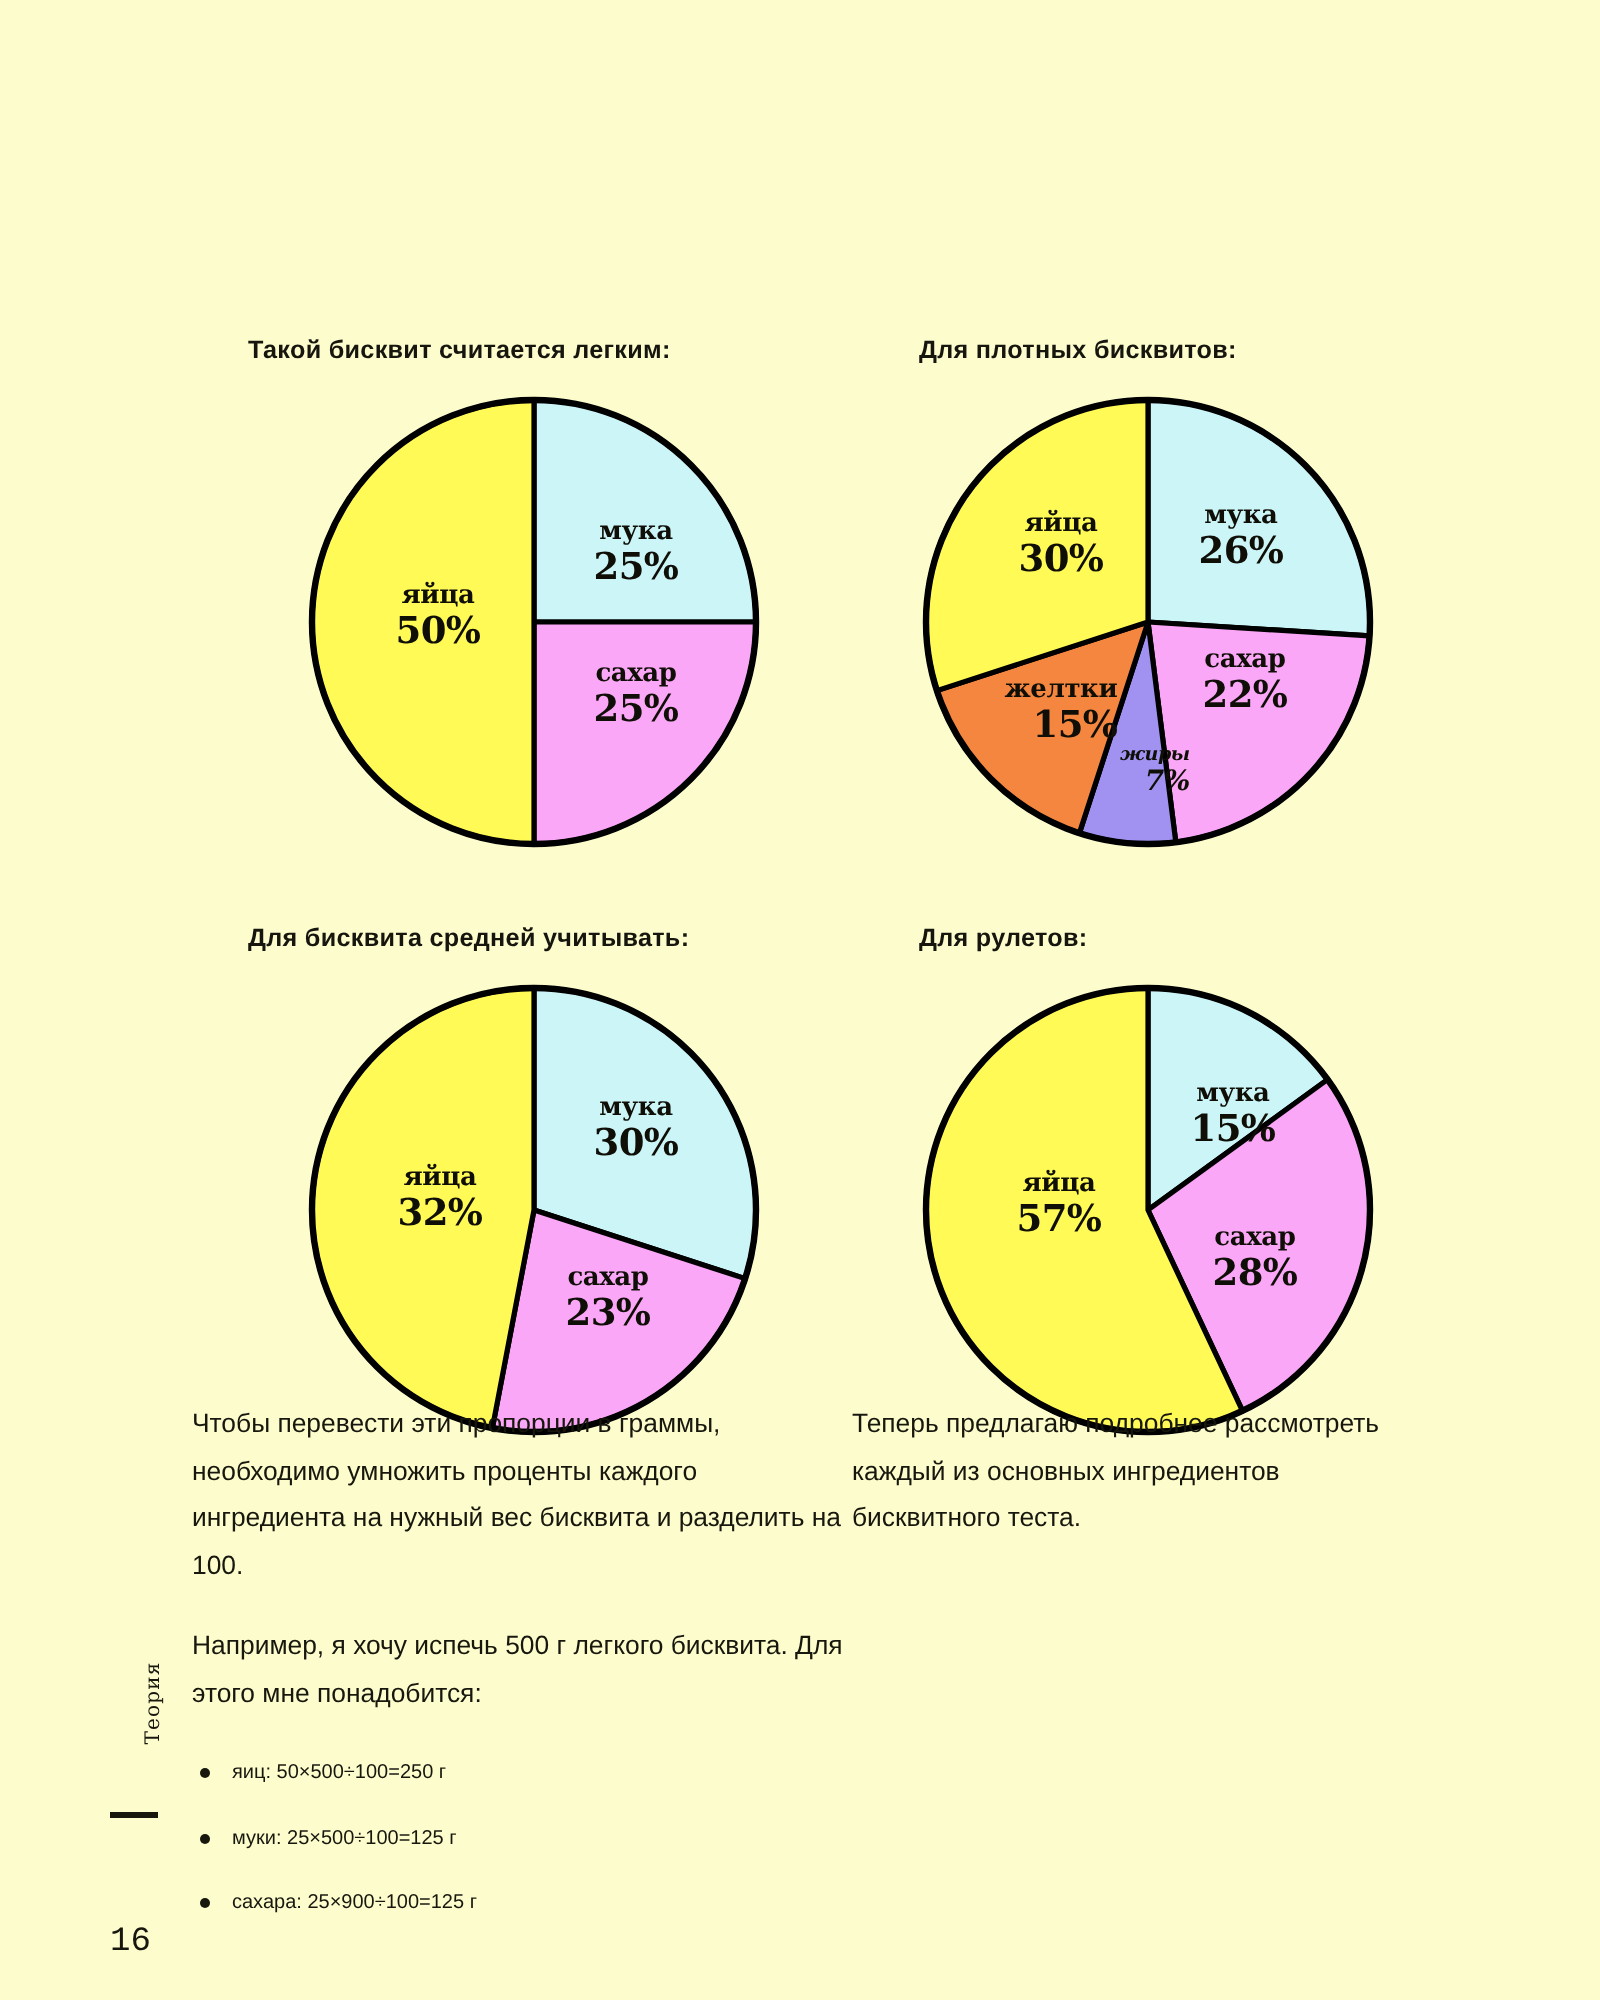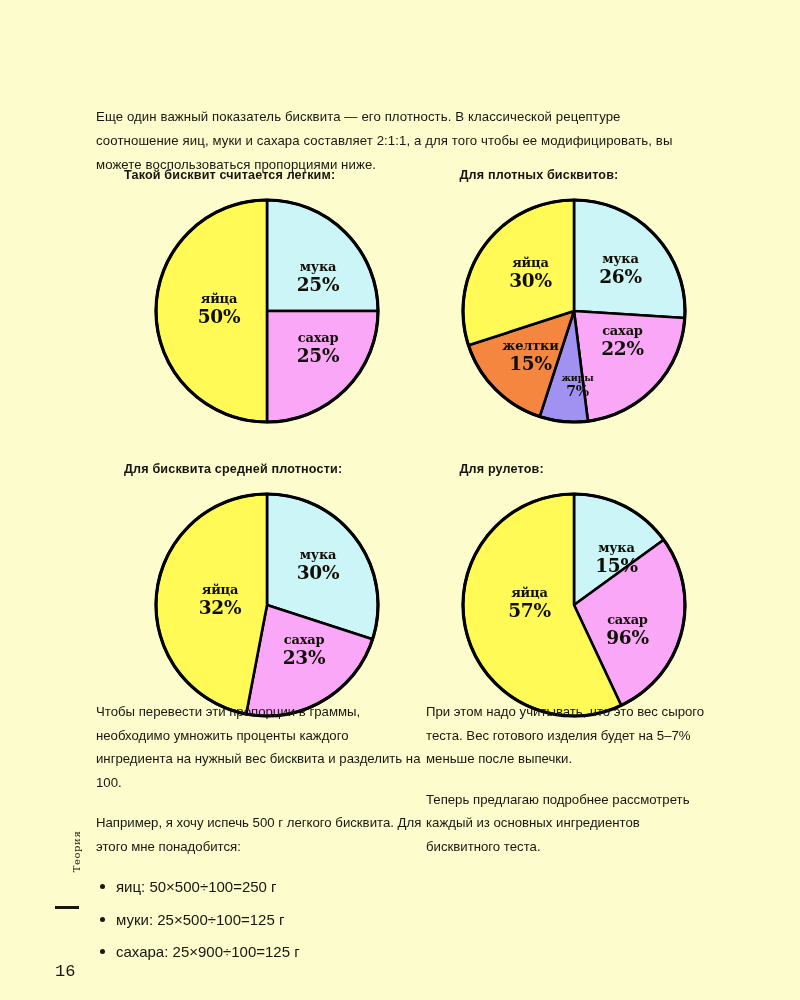--- a/index.html
+++ b/index.html
@@ -90,20 +90,21 @@
   .slice-label .nm {
     display: block;
     font-size: 13px;
     letter-spacing: -0.2px;
   }
   .slice-label .pc {
     display: block;
     font-size: 18.5px;
     letter-spacing: -0.3px;
     margin-top: 1px;
+    text-align: right;
   }
   .slice-label.small .nm { font-size: 9.5px; }
   .slice-label.small .pc { font-size: 14px; }
 
   
   .bottom {
     position: absolute;
     left: 96px;
     top: 700px;
     width: 620px;
@@ -117,21 +118,21 @@
     margin: 0 0 17px 0;
     color: #17170e;
   }
   .bullets {
     margin: 0;
     padding: 0;
     list-style: none;
   }
   .bullets li {
     position: relative;
-    font-size: 15px;
+    font-size: 10px;
     line-height: 23.5px;
     padding-left: 20px;
     margin-bottom: 9px;
     color: #17170e;
   }
   .bullets li::before {
     content: "";
     position: absolute;
     left: 4px;
     top: 9px;
@@ -169,21 +170,20 @@
     font-family: Liberation Mono, monospace;
     font-size: 17px;
     color: #17170e;
   }
 </style>
 </head>
 <body>
 
 <div class="page">
 
-  <p class="intro">Еще один важный показатель бисквита — его плотность. В классической рецептуре соотношение яиц, муки и сахара составляет 2:1:1, а для того чтобы ее модифицировать, вы можете воспользоваться пропорциями ниже.</p>
 
   <div class="charts">
 
     <div class="chart-row">
 
       <div class="chart-cell">
         <h3 class="chart-heading">Такой бисквит считается легким:</h3>
         <div class="pie-wrap">
           <svg viewBox="0 0 230 230">
             <g id="pie1-slices">
@@ -222,41 +222,41 @@
             <circle cx="115" cy="115" r="111" fill="none" stroke="#000" stroke-width="3.2"></circle>
           </svg>
           <div class="slice-label" style="left:161px;top:73px;">
             <span class="nm">мука</span>
             <span class="pc">26%</span>
           </div>
           <div class="slice-label" style="left:163px;top:145px;">
             <span class="nm">сахар</span>
             <span class="pc">22%</span>
           </div>
-          <div class="slice-label small" style="left:118px;top:190px;">
+          <div class="slice-label small" style="left:118px;top:190px;font-style:italic;">
             <span class="nm">жиры</span>
             <span class="pc">7%</span>
           </div>
           <div class="slice-label" style="left:71px;top:160px;">
             <span class="nm">желтки</span>
             <span class="pc">15%</span>
           </div>
           <div class="slice-label" style="left:71px;top:77px;">
             <span class="nm">яйца</span>
             <span class="pc">30%</span>
           </div>
         </div>
       </div>
 
     </div>
 
     <div class="chart-row second">
 
       <div class="chart-cell">
-        <h3 class="chart-heading">Для бисквита средней плотности:</h3>
+        <h3 class="chart-heading">Для бисквита средней учитывать:</h3>
         <div class="pie-wrap">
           <svg viewBox="0 0 230 230">
             <g id="pie3-slices">
                 <path d="M 115 115 L 115.00 4.00 A 111 111 0 0 1 220.57 149.30 Z" fill="#ccf5f8" stroke="#000" stroke-width="2.6" stroke-linejoin="round"></path>
                 <path d="M 115 115 L 220.57 149.30 A 111 111 0 0 1 94.20 224.03 Z" fill="#fba7f7" stroke="#000" stroke-width="2.6" stroke-linejoin="round"></path>
                 <path d="M 115 115 L 94.20 224.03 A 111 111 0 0 1 115.00 4.00 Z" fill="#fffa55" stroke="#000" stroke-width="2.6" stroke-linejoin="round"></path>
               </g>
             <circle cx="115" cy="115" r="111" fill="none" stroke="#000" stroke-width="3.2"></circle>
           </svg>
           <div class="slice-label" style="left:166px;top:75px;">
@@ -284,21 +284,21 @@
                 <path d="M 115 115 L 162.26 215.44 A 111 111 0 1 1 115.00 4.00 Z" fill="#fffa55" stroke="#000" stroke-width="2.6" stroke-linejoin="round"></path>
               </g>
             <circle cx="115" cy="115" r="111" fill="none" stroke="#000" stroke-width="3.2"></circle>
           </svg>
           <div class="slice-label" style="left:157px;top:68px;">
             <span class="nm">мука</span>
             <span class="pc">15%</span>
           </div>
           <div class="slice-label" style="left:168px;top:140px;">
             <span class="nm">сахар</span>
-            <span class="pc">96%</span>
+            <span class="pc">28%</span>
           </div>
           <div class="slice-label" style="left:70px;top:113px;">
             <span class="nm">яйца</span>
             <span class="pc">57%</span>
           </div>
         </div>
       </div>
 
     </div>
   </div>
@@ -307,21 +307,20 @@
     <div class="col-left">
       <p class="para">Чтобы перевести эти пропорции в граммы, необходимо умножить проценты каждого ингредиента на нужный вес бисквита и разделить на 100.</p>
       <p class="para">Например, я хочу испечь 500 г легкого бисквита. Для этого мне понадобится:</p>
       <ul class="bullets">
         <li>яиц: 50×500÷100=250 г</li>
         <li>муки: 25×500÷100=125 г</li>
         <li>сахара: 25×900÷100=125 г</li>
       </ul>
     </div>
     <div class="col-right">
-      <p class="para">При этом надо учитывать, что это вес сырого теста. Вес готового изделия будет на 5–7% меньше после выпечки.</p>
       <p class="para">Теперь предлагаю подробнее рассмотреть каждый из основных ингредиентов бисквитного теста.</p>
     </div>
   </div>
 
   <div class="side-label">Теория</div>
   <div class="rule"></div>
   <div class="page-number">16</div>
 
 </div>
 

